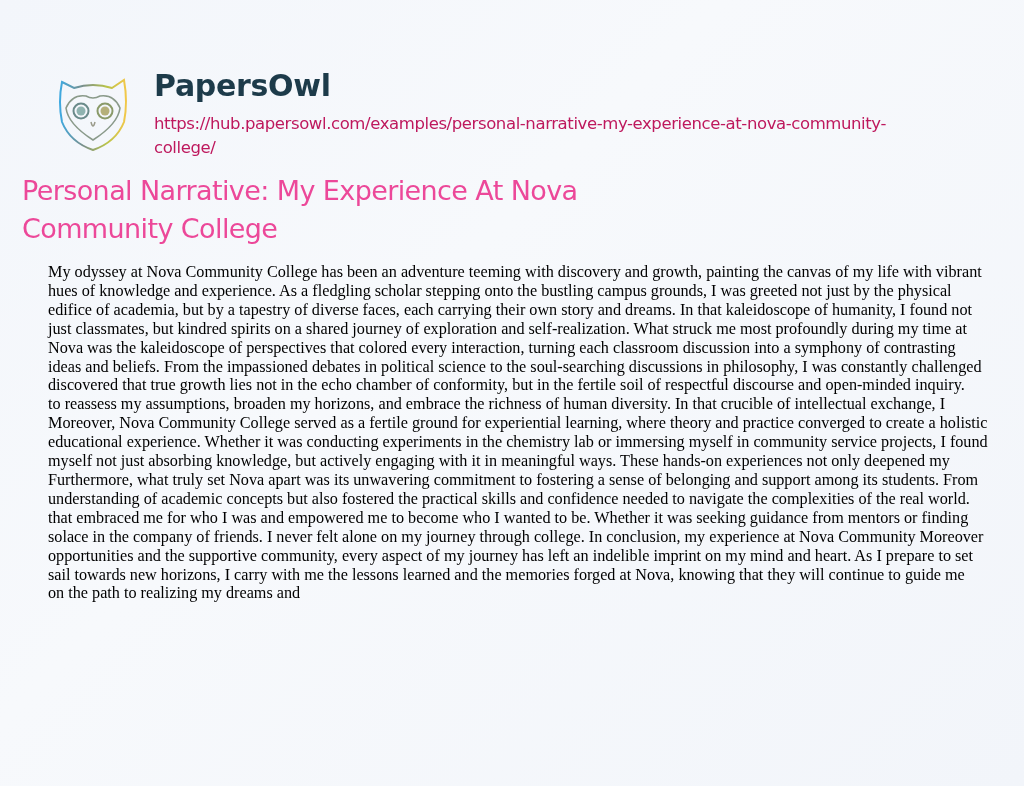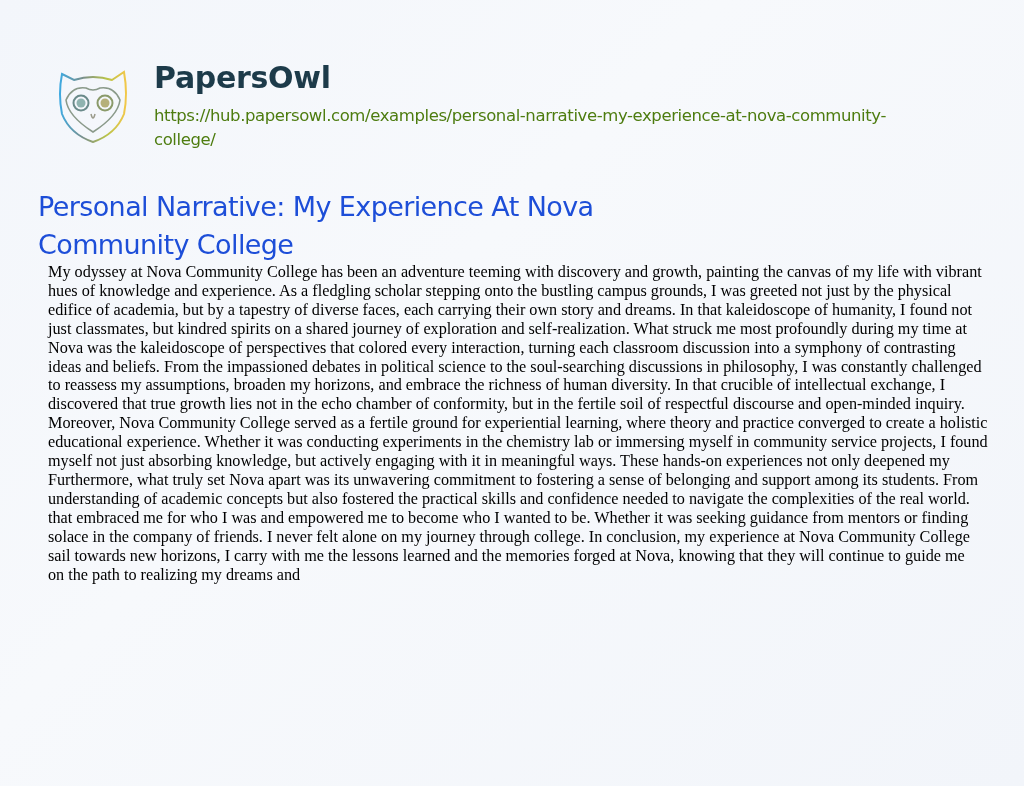--- a/index.html
+++ b/index.html
@@ -10,21 +10,21 @@
     width: 1024px;
     height: 786px;
     overflow: hidden;
     background: linear-gradient(135deg, #f3f6fb 0%, #f7f9fc 40%, #f2f5fa 100%);
     position: relative;
     font-family: "Liberation Serif", serif;
   }
   .header {
     position: absolute;
     left: 0;
-    top: 0;
+    top: 8px;
     width: 1024px;
     height: 160px;
   }
   .logo {
     position: absolute;
     left: 52px;
     top: 64px;
     width: 82px;
     height: 82px;
   }
@@ -39,35 +39,35 @@
     letter-spacing: -0.3px;
   }
   .url {
     position: absolute;
     left: 154px;
     top: 104px;
     width: 790px;
     font-family: "DejaVu Sans", sans-serif;
     font-size: 16.5px;
     line-height: 24px;
-    color: #4d7c0f;
+    color: #be185d;
     word-break: break-all;
     letter-spacing: -0.4px;
   }
   .title {
     position: absolute;
     left: 22px;
     top: 172px;
     width: 640px;
-    margin: 16px;
+    margin: 0;
     font-family: "DejaVu Sans", sans-serif;
     font-weight: normal;
     font-size: 27px;
     line-height: 38px;
-    color: #1d4ed8;
+    color: #ec4899;
     letter-spacing: -0.6px;
   }
   .body-text {
     position: absolute;
     left: 48px;
     top: 263px;
     width: 940px;
     margin: 0;
     font-family: "Liberation Serif", serif;
     font-size: 16.2px;
@@ -111,24 +111,25 @@
 
 <h1 class="title">Personal Narrative: My Experience At Nova Community College</h1>
 
 <div class="body-text">
   <span class="line">My odyssey at Nova Community College has been an adventure teeming with discovery and growth, painting the canvas of my life with vibrant</span>
   <span class="line">hues of knowledge and experience. As a fledgling scholar stepping onto the bustling campus grounds, I was greeted not just by the physical</span>
   <span class="line">edifice of academia, but by a tapestry of diverse faces, each carrying their own story and dreams. In that kaleidoscope of humanity, I found not</span>
   <span class="line">just classmates, but kindred spirits on a shared journey of exploration and self-realization. What struck me most profoundly during my time at</span>
   <span class="line">Nova was the kaleidoscope of perspectives that colored every interaction, turning each classroom discussion into a symphony of contrasting</span>
   <span class="line">ideas and beliefs. From the impassioned debates in political science to the soul-searching discussions in philosophy, I was constantly challenged</span>
+  <span class="line">discovered that true growth lies not in the echo chamber of conformity, but in the fertile soil of respectful discourse and open-minded inquiry.</span>
   <span class="line">to reassess my assumptions, broaden my horizons, and embrace the richness of human diversity. In that crucible of intellectual exchange, I</span>
-  <span class="line">discovered that true growth lies not in the echo chamber of conformity, but in the fertile soil of respectful discourse and open-minded inquiry.</span>
   <span class="line">Moreover, Nova Community College served as a fertile ground for experiential learning, where theory and practice converged to create a holistic</span>
   <span class="line">educational experience. Whether it was conducting experiments in the chemistry lab or immersing myself in community service projects, I found</span>
   <span class="line">myself not just absorbing knowledge, but actively engaging with it in meaningful ways. These hands-on experiences not only deepened my</span>
   <span class="line">Furthermore, what truly set Nova apart was its unwavering commitment to fostering a sense of belonging and support among its students. From</span>
   <span class="line">understanding of academic concepts but also fostered the practical skills and confidence needed to navigate the complexities of the real world.</span>
   <span class="line">that embraced me for who I was and empowered me to become who I wanted to be. Whether it was seeking guidance from mentors or finding</span>
-  <span class="line">solace in the company of friends. I never felt alone on my journey through college. In conclusion, my experience at Nova Community College</span>
+  <span class="line">solace in the company of friends. I never felt alone on my journey through college. In conclusion, my experience at Nova Community Moreover</span>
+  <span class="line">opportunities and the supportive community, every aspect of my journey has left an indelible imprint on my mind and heart. As I prepare to set</span>
   <span class="line">sail towards new horizons, I carry with me the lessons learned and the memories forged at Nova, knowing that they will continue to guide me</span>
   <span class="line">on the path to realizing my dreams and</span>
 </div>
 
 </body></html>

